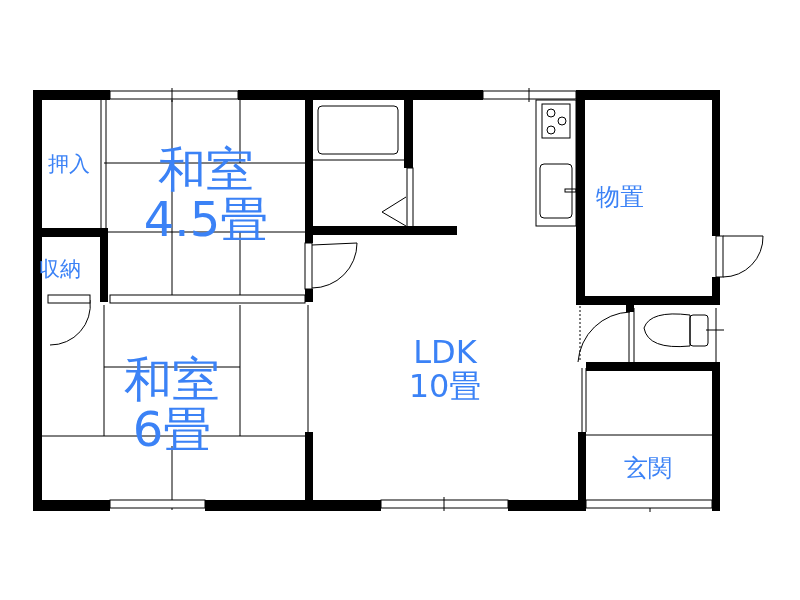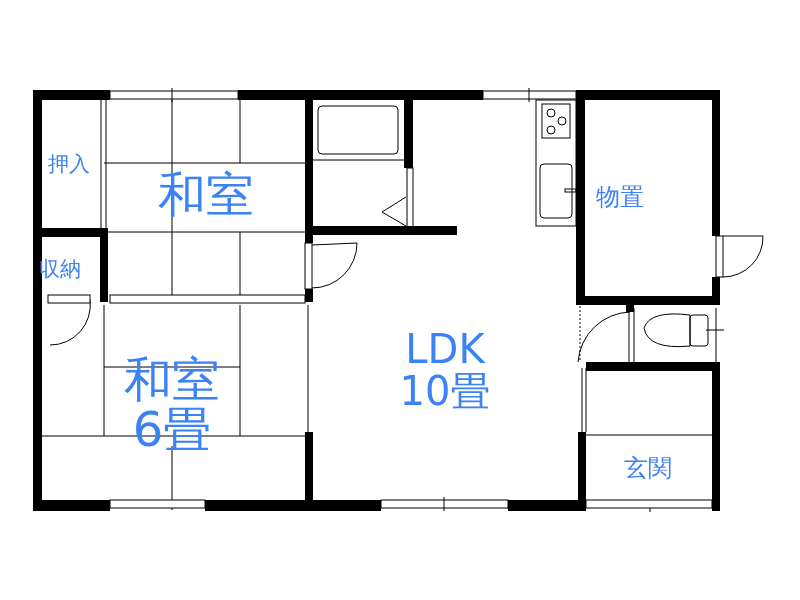--- a/index.html
+++ b/index.html
@@ -101,23 +101,24 @@
     <rect x="626" y="296" width="8" height="16"></rect>
     <rect x="586" y="362" width="134" height="9"></rect>
     <rect x="578" y="432" width="8" height="79"></rect>
   </g>
 </svg>
 
 <div class="lbl sm" style="left:69px;top:164px;">押入</div>
 <div class="lbl sm" style="left:60px;top:269px;">収納</div>
 <div class="lbl big" style="left:206px;top:194px;">
   <div>和室</div>
+  <div>4.5畳</div>
 </div>
 <div class="lbl big" style="left:172px;top:404px;">
   <div>和室</div>
   <div>6畳</div>
 </div>
-<div class="lbl big" style="left:445px;top:370px;font-size:40px;">
+<div class="lbl big" style="left:445px;top:370px;font-size:32px;">
   <div>LDK</div>
   <div>10畳</div>
 </div>
 <div class="lbl med" style="left:620px;top:198px;">物置</div>
 <div class="lbl med" style="left:648px;top:469px;text-align:right;">玄関</div>
 
 </body></html>

